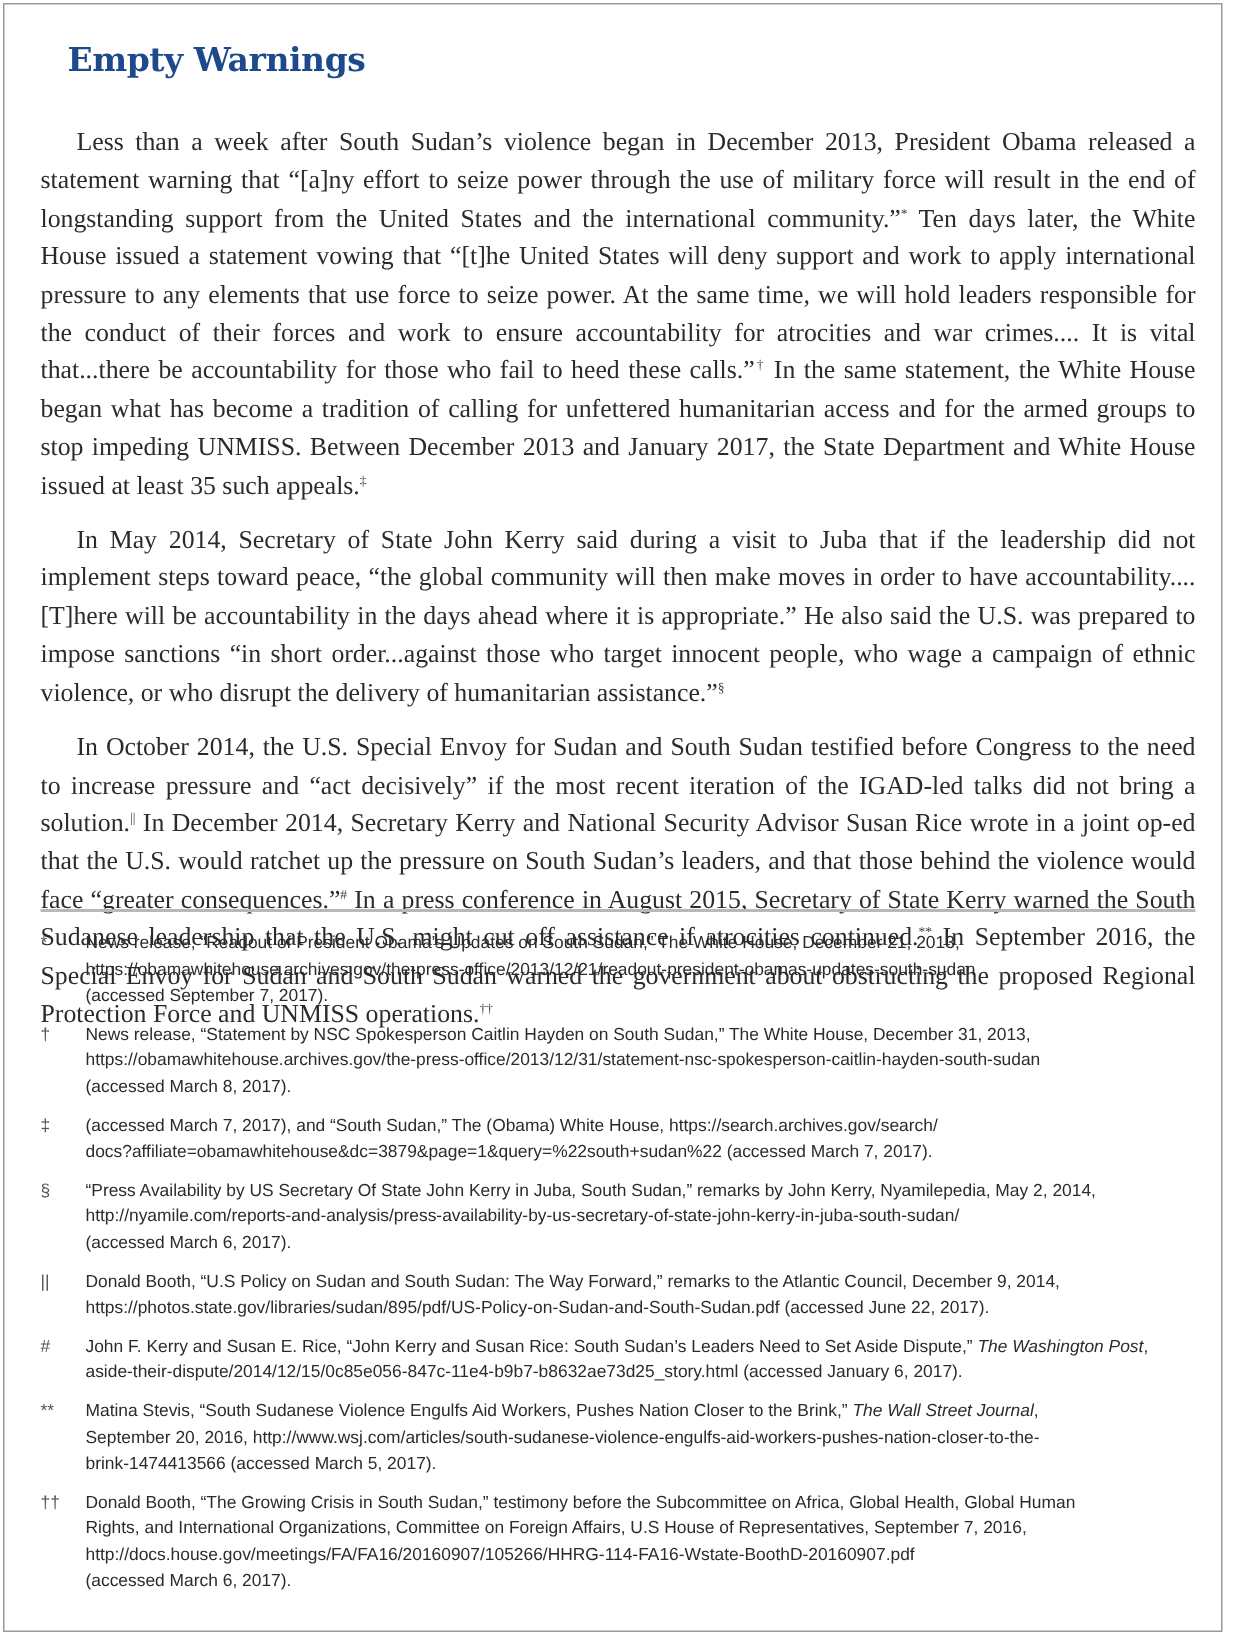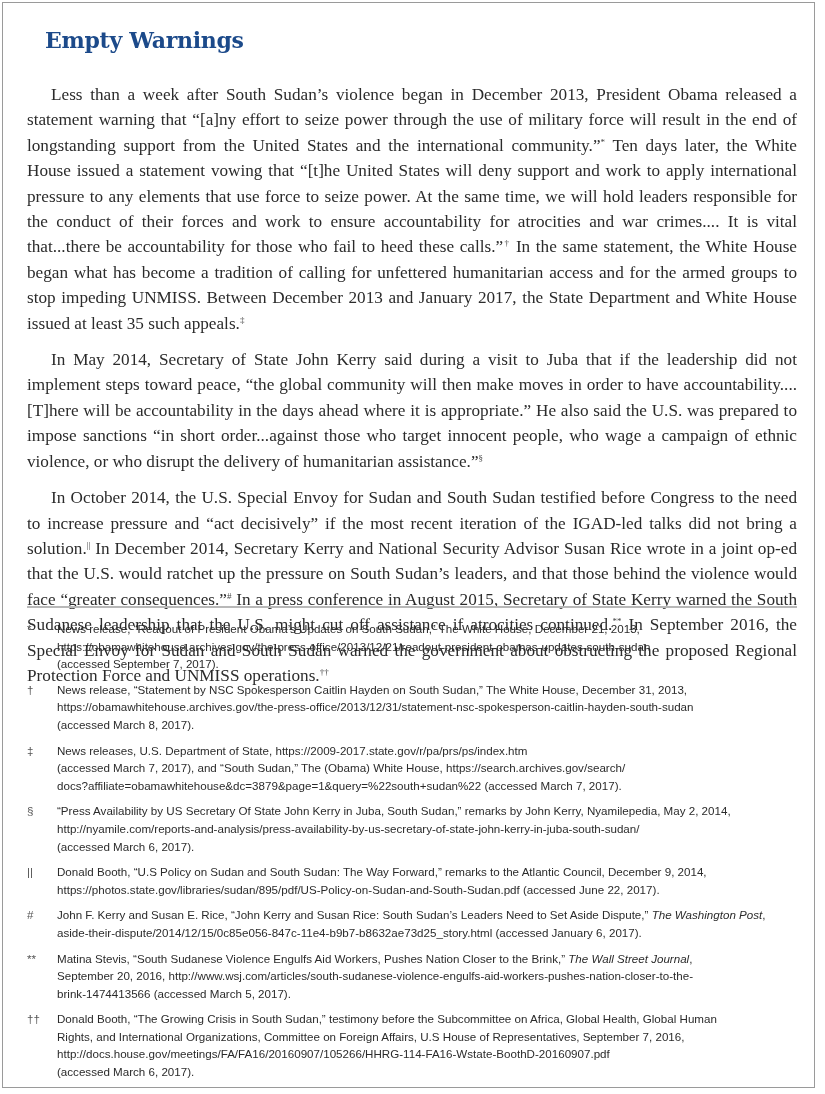--- a/index.html
+++ b/index.html
@@ -59,21 +59,20 @@
         <span class="fn-mark">†</span>
         <span class="fn-text">
           <span class="line"><span>News release, “Statement by NSC Spokesperson Caitlin Hayden on South Sudan,” The White House, December 31, 2013,</span></span>
           <span class="line"><span>https://obamawhitehouse.archives.gov/the-press-office/2013/12/31/statement-nsc-spokesperson-caitlin-hayden-south-sudan</span></span>
           <span class="line"><span>(accessed March 8, 2017).</span></span>
         </span>
       </div>
       <div class="fn">
         <span class="fn-mark">‡</span>
         <span class="fn-text">
-          <span class="line"><span>News releases, U.S. Department of State, https://2009-2017.state.gov/r/pa/prs/ps/index.htm</span></span>
           <span class="line"><span>(accessed March 7, 2017), and “South Sudan,” The (Obama) White House, https://search.archives.gov/search/</span></span>
           <span class="line"><span>docs?affiliate=obamawhitehouse&amp;dc=3879&amp;page=1&amp;query=%22south+sudan%22 (accessed March 7, 2017).</span></span>
         </span>
       </div>
       <div class="fn">
         <span class="fn-mark">§</span>
         <span class="fn-text">
           <span class="line"><span>“Press Availability by US Secretary Of State John Kerry in Juba, South Sudan,” remarks by John Kerry, Nyamilepedia, May 2, 2014,</span></span>
           <span class="line"><span>http://nyamile.com/reports-and-analysis/press-availability-by-us-secretary-of-state-john-kerry-in-juba-south-sudan/</span></span>
           <span class="line"><span>(accessed March 6, 2017).</span></span>

